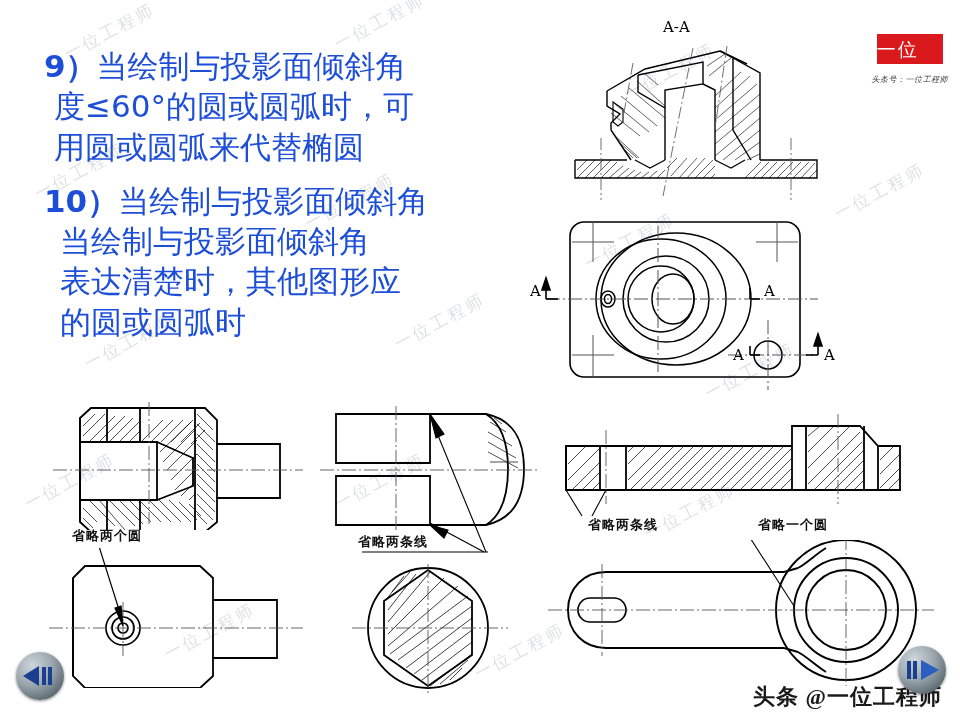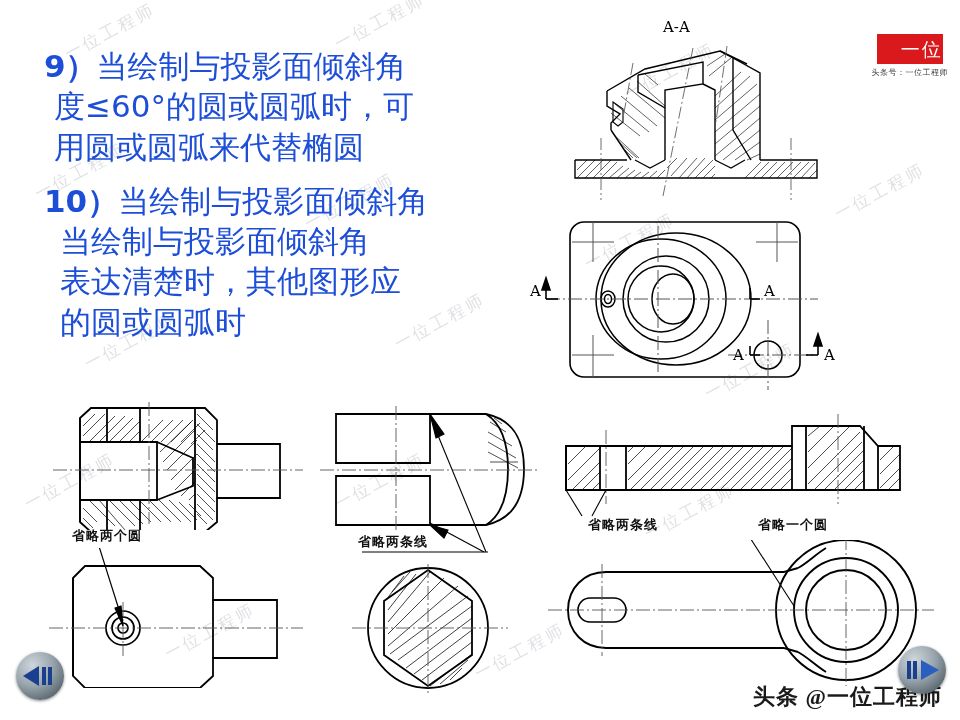--- a/index.html
+++ b/index.html
@@ -62,40 +62,41 @@
     display: block;
     padding-left: 10px;
   }
 
   
   .logo-wrap {
     position: absolute;
     right: 12px;
     top: 34px;
     z-index: 6;
-    text-align: right;
+    text-align: left;
   }
   .logo-box {
     width: 66px;
     height: 30px;
     background: #d9191b;
     color: #ffffff;
     font-size: 19px;
     line-height: 30px;
     letter-spacing: 2px;
     font-family: "DejaVu Serif", serif;
     margin: 0 auto;
   }
   .logo-cap {
-    margin-top: 3px;
+    margin-top: 10px;
     font-size: 8px;
     color: #3a3a3a;
     font-family: "DejaVu Serif", serif;
     letter-spacing: .5px;
     white-space: nowrap;
+    font-style: italic;
   }
 
   
   .bottom-wm {
     position: absolute;
     right: 18px;
     bottom: 8px;
     font-size: 22px;
     font-weight: bold;
     color: #1a1a1a;

